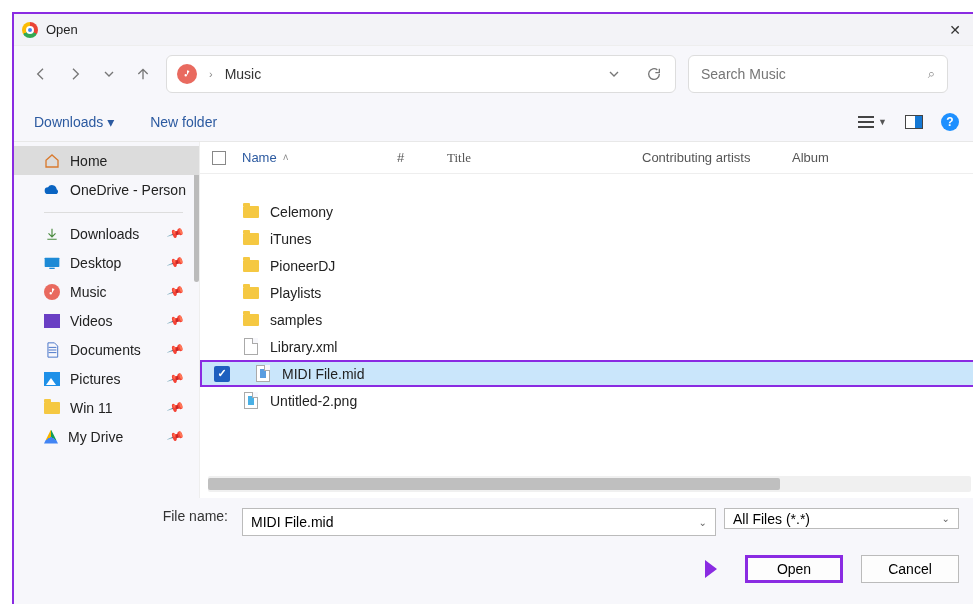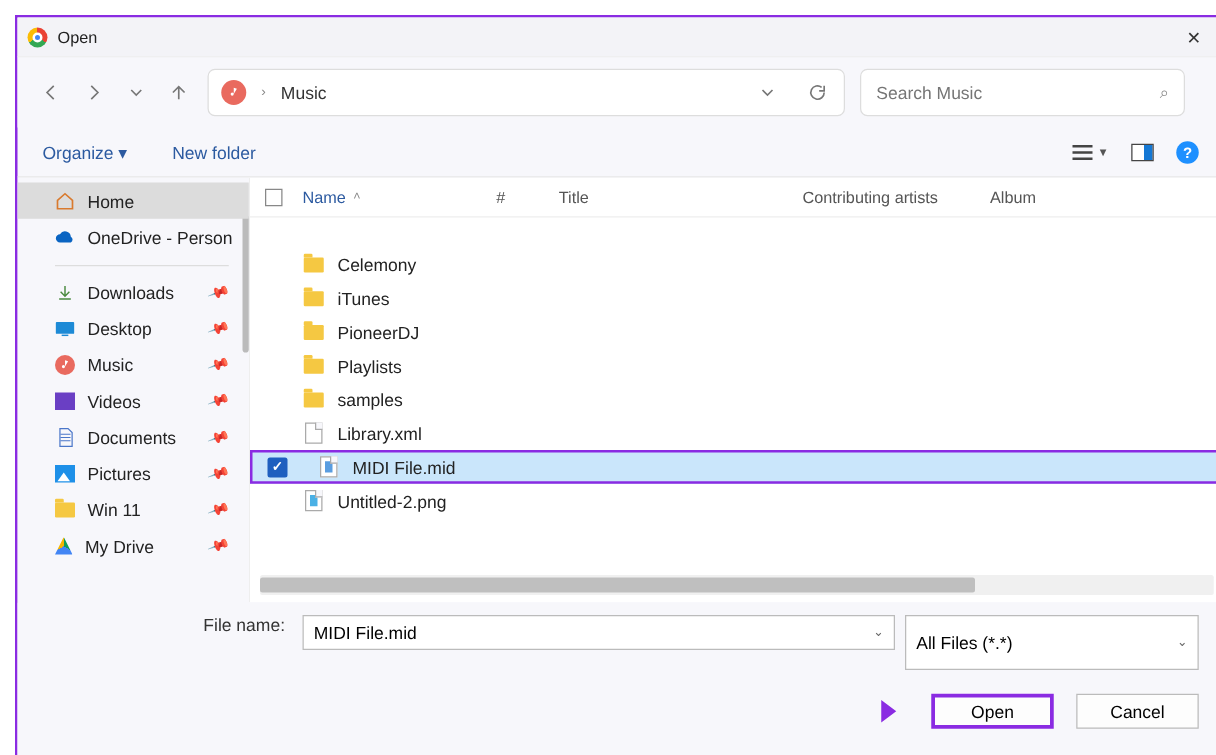--- a/index.html
+++ b/index.html
@@ -48,40 +48,40 @@
   .ico-pics::after{content:"";position:absolute;bottom:1px;left:2px;width:0;height:0;border-left:5px solid transparent;border-right:5px solid transparent;border-bottom:7px solid #fff;}
   .ico-folder{width:16px;height:12px;background:#f5c842;position:relative;border-radius:1px;}
   .ico-folder::before{content:"";position:absolute;top:-3px;left:0;width:7px;height:3px;background:#f5c842;border-radius:1px 1px 0 0;}
   .ico-drive{width:14px;height:14px;background:conic-gradient(#0f9d58 0 120deg,#4285f4 120deg 240deg,#f4b400 240deg 360deg);clip-path:polygon(50% 0,100% 100%,0 100%);}
   .filepane{flex:1;background:#fff;display:flex;flex-direction:column;border-left:1px solid #eee;gap:24px;}
   .colhdr{height:32px;display:flex;align-items:center;border-bottom:1px solid #eee;font-size:13px;color:#555;padding-left:12px;}
   .colhdr .cbx{width:14px;height:14px;border:1px solid #888;margin-right:16px;}
   .col-name{width:155px;color:#2c5aa0;display:flex;align-items:center;gap:6px;}
   .col-name .sortarr{font-size:10px;color:#888;}
   .col-num{width:50px;}
-  .col-title{width:195px;}
+  .col-title{width:195px;font-family:Liberation Serif, serif;}
   .col-artists{width:150px;}
   .col-album{flex:1;}
   .filelist{flex:1;}
   .row{height:27px;display:flex;align-items:center;padding-left:42px;font-size:14px;color:#222;gap:10px;}
   .row .fico{width:18px;display:flex;justify-content:center;}
   .row.selected{background:#cae6fb;border:2px solid #8a2be2;padding-left:12px;position:relative;}
   .row.selected .selchk{width:16px;height:16px;background:#1e5fbf;border-radius:2px;display:flex;align-items:center;justify-content:center;margin-right:14px;}
   .row.selected .selchk::after{content:"✓";color:#fff;font-size:11px;font-weight:bold;}
   .file-ico{width:14px;height:17px;border:1px solid #aaa;background:#fff;position:relative;}
   .file-ico::after{content:"";position:absolute;top:-1px;right:-1px;width:5px;height:5px;background:#f7f7fb;border-left:1px solid #aaa;border-bottom:1px solid #aaa;}
   .file-ico.midi::before{content:"";position:absolute;inset:3px;background:#5a9de0;}
   .file-ico.img::before{content:"";position:absolute;inset:3px;background:#4ab0e5;}
   .hscroll{height:16px;background:#f0f0f0;margin:0 8px 6px 8px;border-radius:2px;position:relative;}
   .hscroll::after{content:"";position:absolute;left:0;top:2px;width:75%;height:12px;background:#bfbfbf;border-radius:2px;}
   .bottombar{background:#f7f7fb;padding:10px 20px 20px 20px;}
   .fnrow{display:flex;gap:8px;margin-bottom:12px;}
   .fnlabel{font-size:14px;color:#333;width:200px;text-align:right;padding-right:6px;}
   .fninput{flex:1;height:28px;border:1px solid #bbb;background:#fff;padding:0 8px;font-size:14px;display:flex;align-items:center;justify-content:space-between;}
-  .filtersel{width:235px;height:44px;border:1px solid #bbb;background:#fff;padding:0 8px;font-size:14px;display:flex;align-items:center;justify-content:space-between;}
+  .filtersel{width:235px;height:21px;border:1px solid #bbb;background:#fff;padding:0 8px;font-size:14px;display:flex;align-items:center;justify-content:space-between;}
   .btnrow{display:flex;justify-content:flex-end;gap:18px;align-items:center;}
   .arrow-annot{color:#8a2be2;font-size:36px;margin-right:0px;}
   .arrow-annot svg{width:70px;height:24px;fill:#8a2be2;}
   .btn{width:98px;height:28px;border:1px solid #bbb;background:#fdfdfd;font-size:14px;display:flex;align-items:center;justify-content:center;cursor:pointer;}
   .btn.primary{border:3px solid #8a2be2;}
   .dropchev{font-size:10px;color:#666;}
 </style>
 </head>
 <body>
 
@@ -135,21 +135,21 @@
           </span>
       </div>
     </div>
     <div class="searchbox">
       <input placeholder="Search Music" style="">
       <span style="font-size:13px">⌕</span>
     </div>
   </div>
 
   <div class="toolbar">
-    <a href="#">Organize ▾</a>
+    <a href="#">Downloads ▾</a>
     <a href="#">New folder</a>
     <div class="toolbar-right">
       <span class="viewico">
         <span class="bars">
             <span></span>
             <span></span>
             <span></span>
           </span>
         <span style="font-size:9px;color:#555">▼</span>
       </span>

